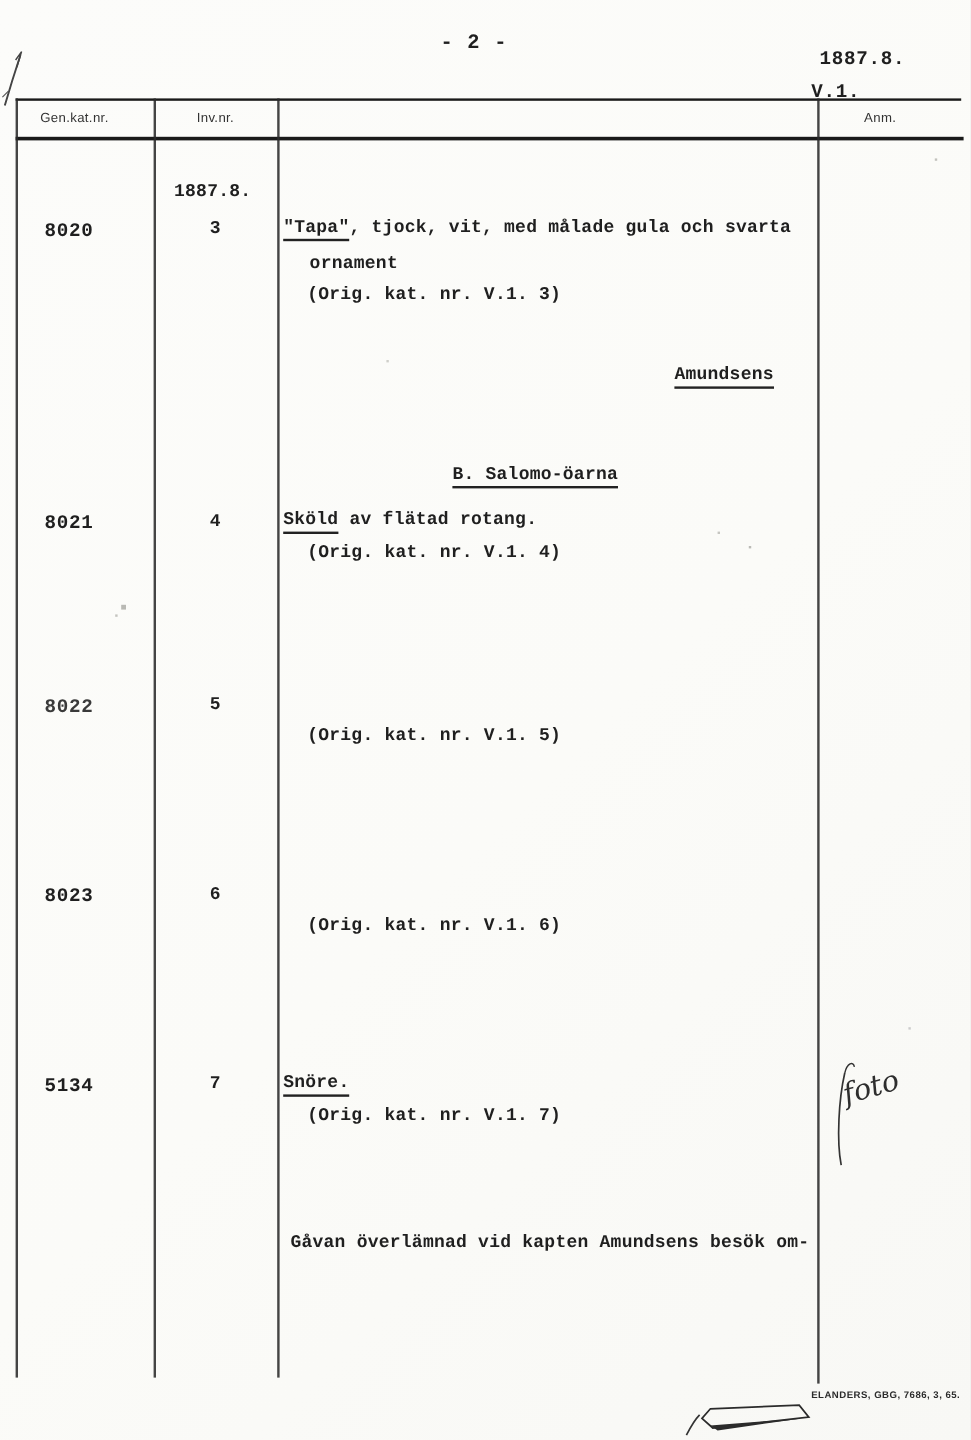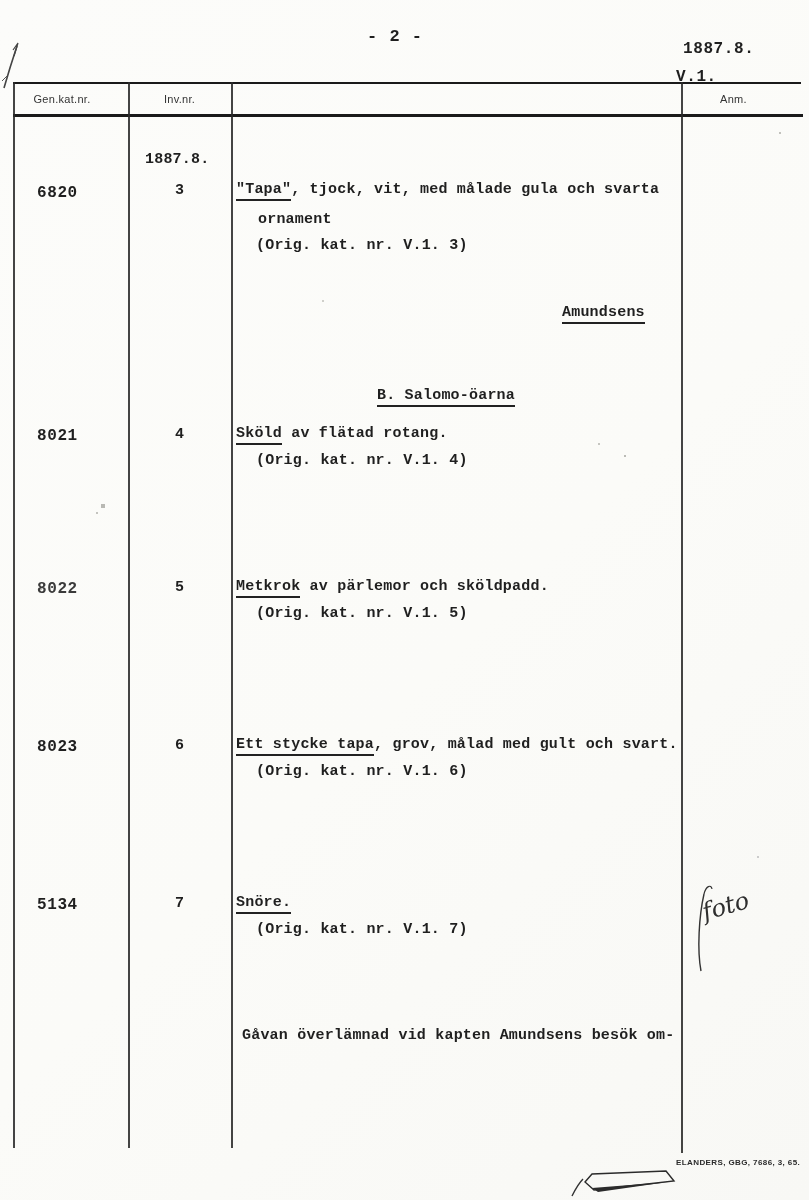--- a/index.html
+++ b/index.html
@@ -54,21 +54,21 @@
   <div class="vline" style="left:128px;top:82px;height:1066px"></div>
   <div class="vline" style="left:231px;top:82px;height:1066px"></div>
   <div class="vline" style="left:681px;top:82px;height:1071px"></div>
 
   <div class="abs sans hdr" style="left:14px;top:93px;width:96px">Gen.kat.nr.</div>
   <div class="abs sans hdr" style="left:128px;top:93px;width:103px">Inv.nr.</div>
   <div class="abs sans hdr" style="left:681px;top:93px;width:105px">Anm.</div>
 
   <div class="abs mono t15" style="left:145px;top:151px">1887.8.</div>
 
-  <div class="abs mono t16" style="left:37px;top:184px">6820</div>
+  <div class="abs mono t16" style="left:37px;top:184px">8020</div>
   <div class="abs mono t15 invcol" style="top:182px">3</div>
   <div class="abs mono t15" style="left:236px;top:181px">
     <span class="ul">"Tapa"</span><span>, tjock, vit, med målade gula och svarta</span>
   </div>
   <div class="abs mono t15" style="left:258px;top:211px">ornament</div>
   <div class="abs mono t15" style="left:256px;top:237px">(Orig. kat. nr. V.1. 3)</div>
 
   <div class="abs mono t15" style="left:562px;top:304px">
     <span class="ul">Amundsens</span>
   </div>
@@ -79,30 +79,24 @@
 
   <div class="abs mono t16" style="left:37px;top:427px">8021</div>
   <div class="abs mono t15 invcol" style="top:426px">4</div>
   <div class="abs mono t15" style="left:236px;top:425px">
     <span class="ul">Sköld</span><span> av flätad rotang.</span>
   </div>
   <div class="abs mono t15" style="left:256px;top:452px">(Orig. kat. nr. V.1. 4)</div>
 
   <div class="abs mono t16 faded" style="left:37px;top:580px">8022</div>
   <div class="abs mono t15 invcol" style="top:579px">5</div>
-  <div class="abs mono t15" style="left:236px;top:578px">
-    <span class="ul">Metkrok</span><span> av pärlemor och sköldpadd.</span>
-  </div>
   <div class="abs mono t15" style="left:256px;top:605px">(Orig. kat. nr. V.1. 5)</div>
 
   <div class="abs mono t16" style="left:37px;top:738px">8023</div>
   <div class="abs mono t15 invcol" style="top:737px">6</div>
-  <div class="abs mono t15" style="left:236px;top:736px">
-    <span class="ul">Ett stycke tapa</span><span>, grov, målad med gult och svart.</span>
-  </div>
   <div class="abs mono t15" style="left:256px;top:763px">(Orig. kat. nr. V.1. 6)</div>
 
   <div class="abs mono t16" style="left:37px;top:896px">5134</div>
   <div class="abs mono t15 invcol" style="top:895px">7</div>
   <div class="abs mono t15" style="left:236px;top:894px">
     <span class="ul">Snöre.</span><span></span>
   </div>
   <div class="abs mono t15" style="left:256px;top:921px">(Orig. kat. nr. V.1. 7)</div>
 
   <div class="abs" style="left:688px;top:876px;width:90px;height:100px">

